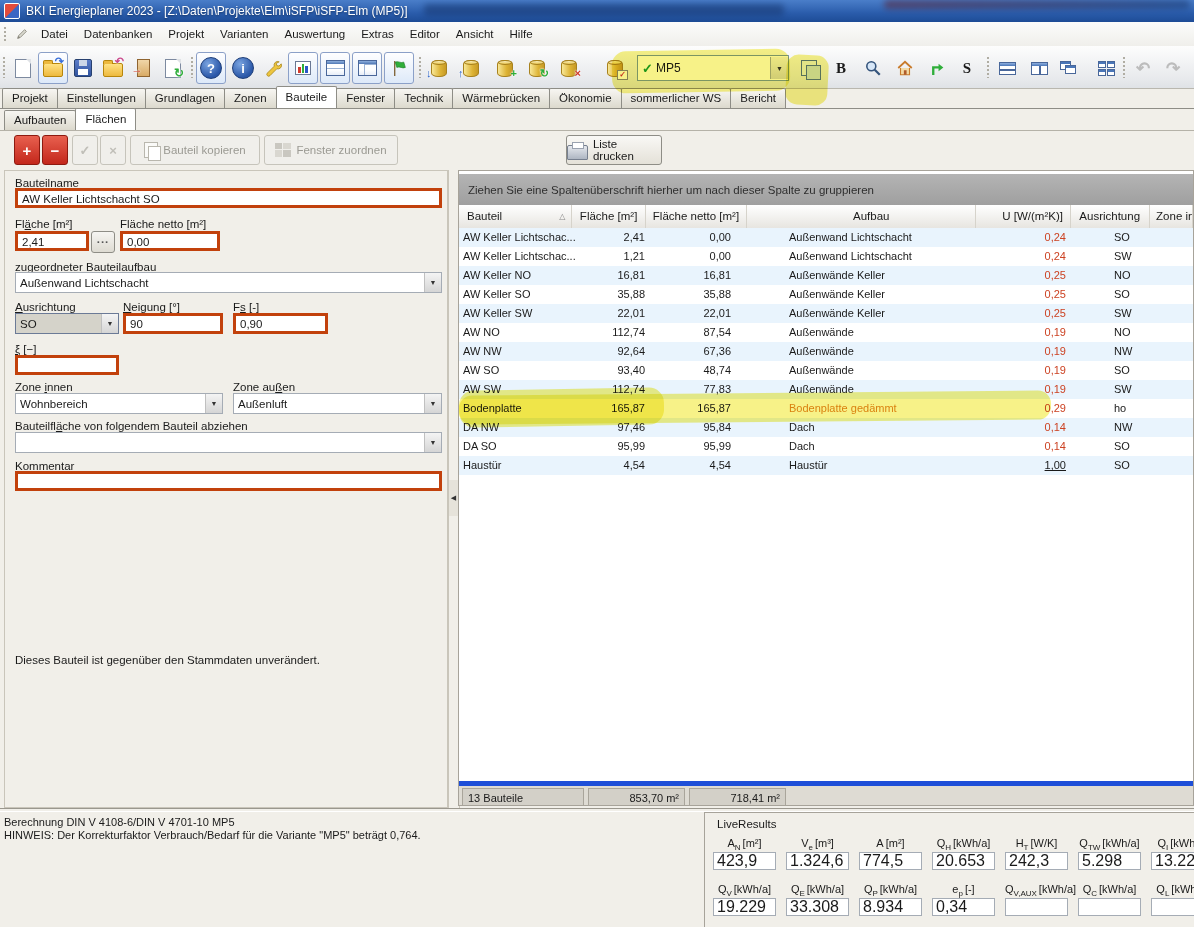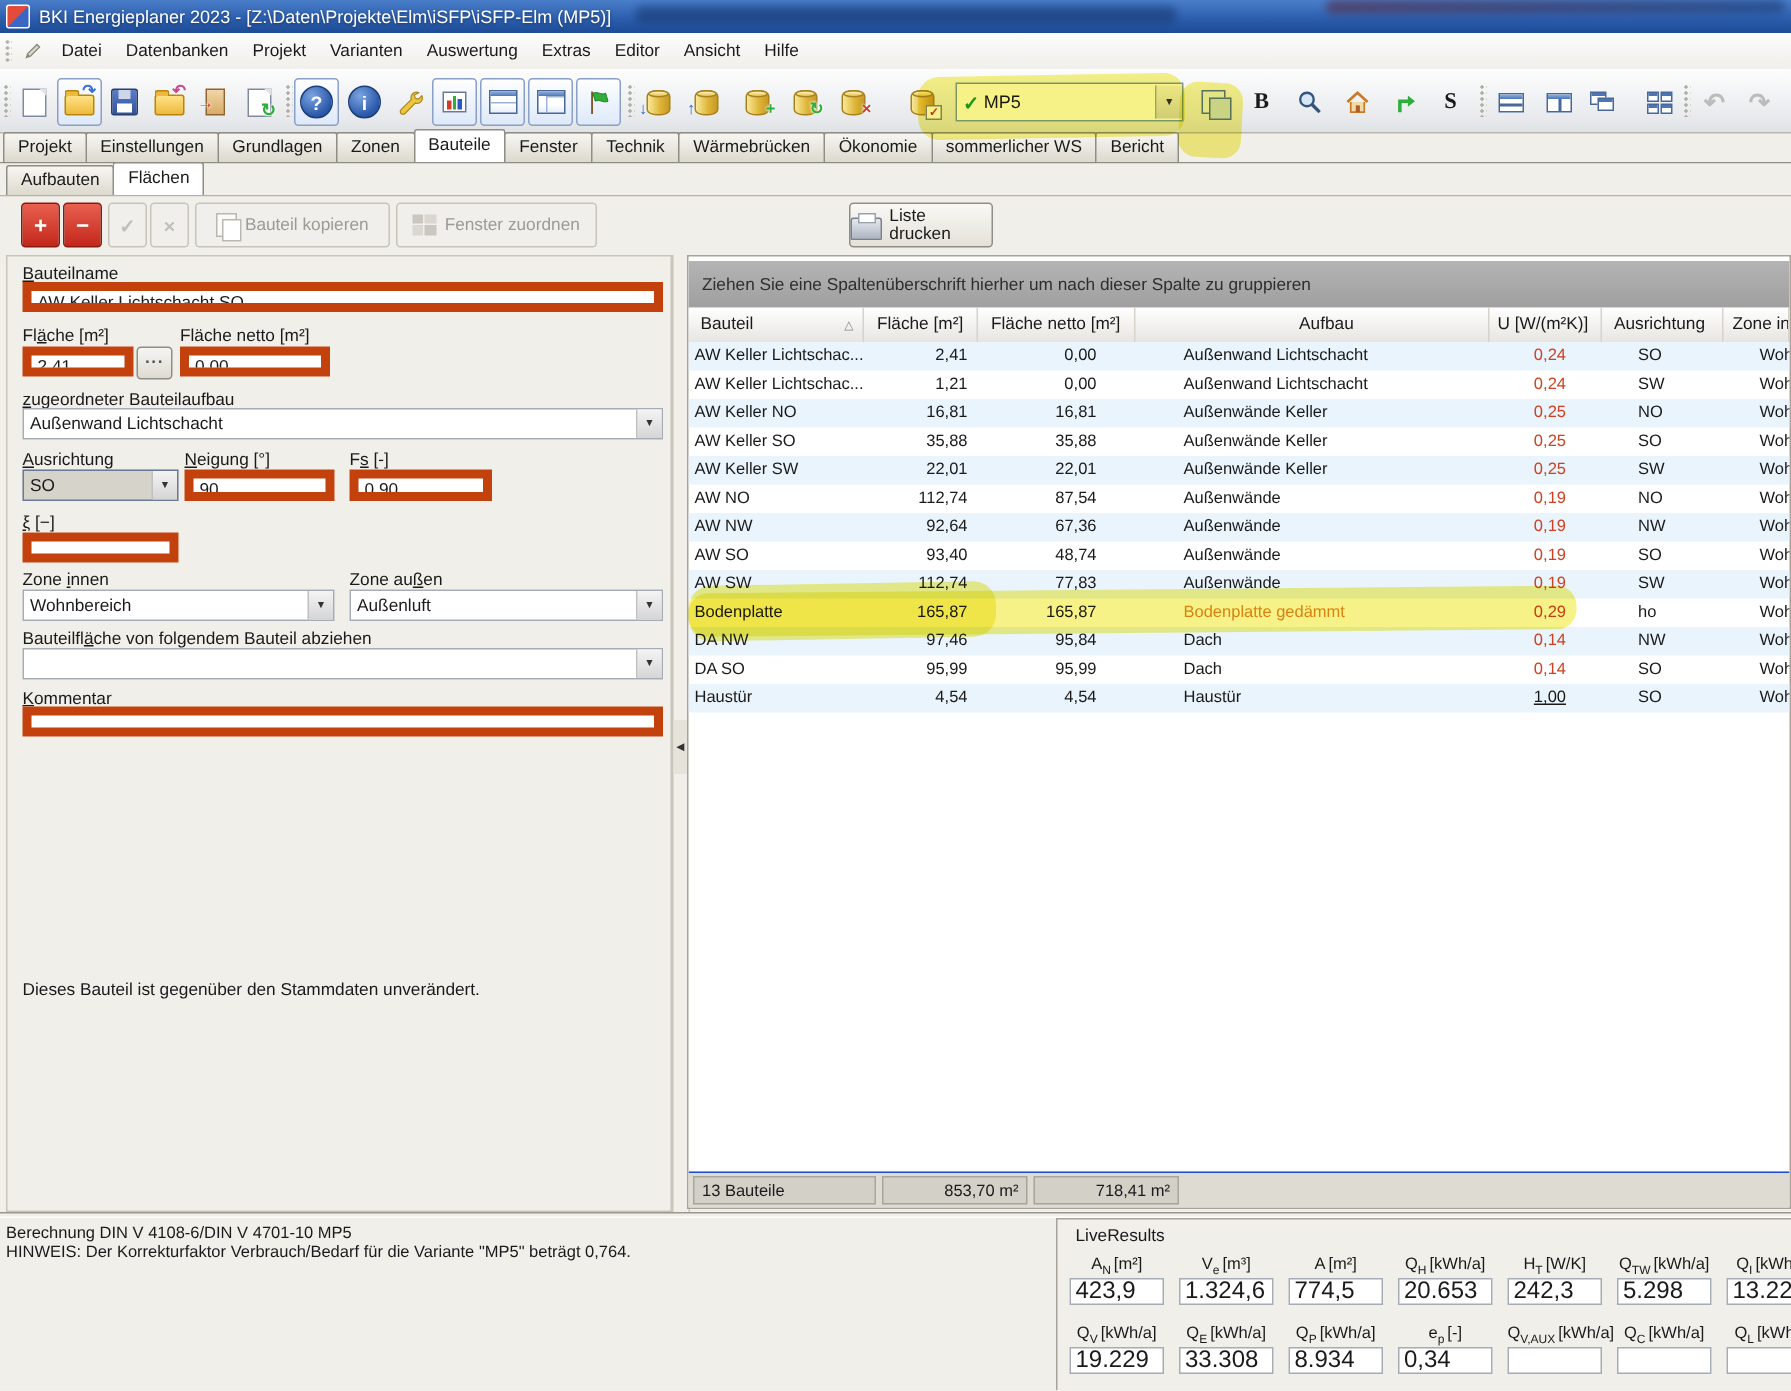--- a/index.html
+++ b/index.html
@@ -86,21 +86,21 @@
     linear-gradient(#c9c7c0,#c9c7c0) 0 0/7px 6px no-repeat,
     linear-gradient(#d9d7d0,#d9d7d0) 8px 0/8px 6px no-repeat,
     linear-gradient(#d9d7d0,#d9d7d0) 0 7px/7px 7px no-repeat,
     linear-gradient(#c9c7c0,#c9c7c0) 8px 7px/8px 7px no-repeat;}
   .ic-print{position:relative;width:19px;height:13px;margin-top:4px;background:linear-gradient(#e6e9ee,#aeb6c2);border:1px solid #77808f;border-radius:2px 2px 1px 1px;}
   .ic-print::before{content:"";position:absolute;left:4px;top:-4px;width:10px;height:5px;background:#fff;border:1px solid #9aa2af;}
   
   .leftpanel{position:absolute;left:4px;top:170px;width:444px;height:638px;border:1px solid #c9c5ba;background:#f1efe9;box-sizing:border-box;}
   .lbl{position:absolute;white-space:nowrap;color:#1a1a1a;}
   .lbl u{text-decoration:underline;}
-  .tbx{position:absolute;background:#fff;border:6px solid #c2410c;box-sizing:border-box;padding:2px 4px;font-size:11.5px;white-space:nowrap;overflow:hidden;}
+  .tbx{position:absolute;background:#fff;border:3px solid #c2410c;box-sizing:border-box;padding:2px 4px;font-size:11.5px;white-space:nowrap;overflow:hidden;}
   .cbo{position:absolute;background:#fff;border:1px solid #a5acb5;box-sizing:border-box;display:flex;align-items:center;padding-left:4px;font-size:11.5px;}
   .cbo .dd{margin-left:auto;width:16px;align-self:stretch;background:linear-gradient(#f4f4f4,#d5d5d5);border-left:1px solid #c0c0c0;display:flex;align-items:center;justify-content:center;}
   .cbo.focus{background:#d5d3ca;border-color:#6b7a96;}
   .dots{position:absolute;width:22px;height:20px;border:1px solid #8e8d86;border-radius:3px;background:linear-gradient(#f6f5f2,#dedbd2);display:flex;align-items:center;justify-content:center;}
   .dots::after{content:"...";font-weight:bold;letter-spacing:1px;margin-top:-6px;color:#555;}
   .groupbox{position:absolute;left:6px;top:496px;width:431px;height:50px;border:1px solid #c0bcb0;}
   .syncbtn{position:absolute;left:296px;top:8px;width:128px;height:34px;border:1px solid #c6c4bb;border-radius:3px;background:#f0efeb;color:#9b9a93;display:flex;align-items:center;justify-content:center;gap:6px;box-sizing:border-box;}
   
   .splitter{position:absolute;left:448px;top:170px;width:10px;height:638px;background:#f1efe9;border-left:1px solid #c9c5ba;border-right:1px solid #c9c5ba;}
   .splitarrow{position:absolute;left:0px;top:310px;width:9px;height:36px;display:flex;align-items:center;justify-content:center;font-size:7px;color:#333;background:#e6e3da;}
@@ -110,34 +110,34 @@
   .thead{position:absolute;left:0;right:0;top:34px;height:23px;background:linear-gradient(#ffffff,#e7e5e0);border-bottom:1px solid #b3afa4;display:flex;}
   .th{height:23px;line-height:23px;border-right:1px solid #d6d3cb;box-sizing:border-box;white-space:nowrap;overflow:hidden;position:relative;padding:0 4px;}
   .tgrid{position:absolute;left:0;right:0;top:57px;}
   .trow{display:flex;height:19px;line-height:19px;font-size:11px;}
   .trow:nth-of-type(odd){background:#e9f4fd;}
   .tc{box-sizing:border-box;white-space:nowrap;overflow:hidden;flex:none;}
   .c0{width:120px;padding-left:4px;}
   .c1{width:78px;text-align:right;padding-right:12px;}
   .c2{width:108px;text-align:right;padding-right:34px;}
   .c3{width:242px;padding-left:24px;}
-  .c4{width:77px;text-align:right;padding-right:40px;}
+  .c4{width:77px;text-align:right;padding-right:40px;margin-left:22px;}
   .c5{width:83px;padding-left:8px;}
   .c6{width:45px;padding-left:6px;}
   .th.c0{padding-left:8px;}
   .th.c1{text-align:center;padding:0;}
   .th.c2{text-align:center;padding:0;}
   .th.c3{text-align:center;}
   .th.c4{text-align:right;padding-right:8px;}
   .th.c5{padding-left:8px;}
   .sort::after{content:"△";position:absolute;right:6px;top:0;font-size:8px;color:#8a8a8a;}
   .trow .c4{color:#cc4222;}
   .trow.u-black .c4{color:#1a1a1a;text-decoration:underline;}
   .trow.hl .c3{color:#e2891b;}
-  .tfoot{position:absolute;left:0;right:0;top:610px;height:23px;background:#dedbd3;border-top:1px solid #1d4ed8;display:flex;align-items:center;font-size:11px;}
+  .tfoot{position:absolute;left:0;right:0;top:610px;height:23px;background:#dedbd3;border-top:5px solid #1d4ed8;display:flex;align-items:center;font-size:11px;}
   .fcell{height:19px;line-height:19px;background:#d3d0c8;border:1px solid #a9a59b;box-sizing:border-box;padding:0 5px;}
   .fc0{margin-left:3px;width:122px;}
   .fc1{margin-left:4px;width:97px;text-align:right;}
   .fc2{margin-left:4px;width:97px;text-align:right;}
   
   .bottomsep{position:absolute;left:0;top:808px;width:100%;height:2px;border-top:1px solid #9a978e;border-bottom:1px solid #fff;}
   .statustext{position:absolute;left:4px;top:816px;font-size:11px;line-height:13px;color:#1a1a1a;}
   .lrpanel{position:absolute;left:704px;top:812px;width:490px;height:115px;border-left:1px solid #a7a39a;border-top:1px solid #a7a39a;box-sizing:border-box;}
   .lrtitle{position:absolute;left:12px;top:5px;font-size:11.5px;}
   .lr-row{position:absolute;left:8px;display:flex;gap:10px;}

